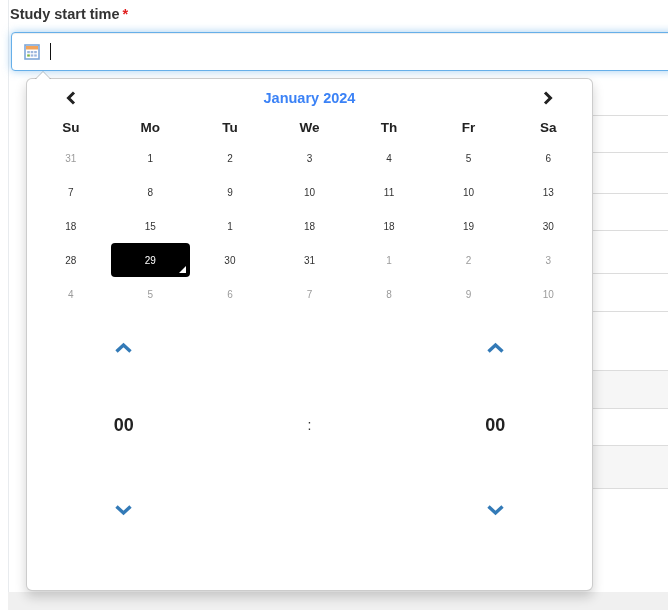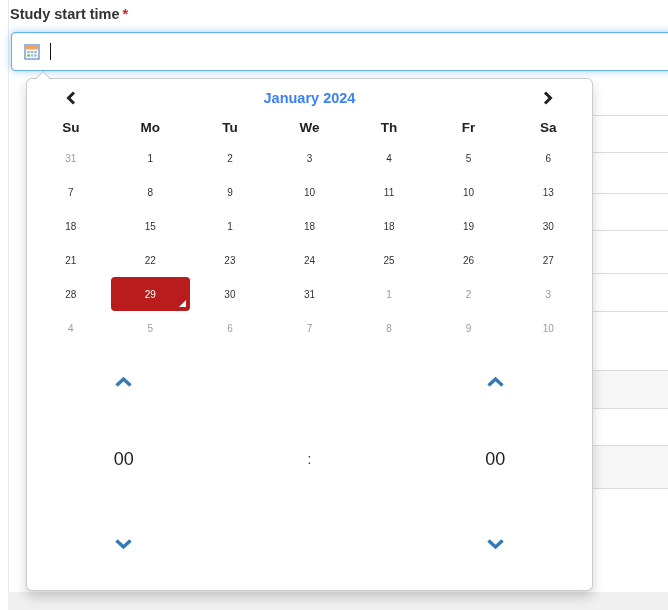--- a/index.html
+++ b/index.html
@@ -55,34 +55,34 @@
   
   table.cal { width:100%; border-collapse:collapse; table-layout:fixed; text-align:center; }
   .cal th.nav { height:30px; cursor:pointer; }
   .cal th.title { height:30px; font-size:14.5px; font-weight:bold; color:#3b82f6; cursor:pointer; }
   .cal th.dow { height:28px; font-size:13.5px; font-weight:bold; color:#222; }
   .cal td.day {
     height:34px; font-size:10px; color:#333; cursor:pointer; border-radius:4px; position:relative;
   }
   .cal td.day.muted { color:#9b9b9b; }
   .cal td.day.active {
-    background:#b91c1c; color:#fff;
+    background:#000000; color:#fff;
   }
   .cal td.day.active .corner {
     position:absolute; right:4px; bottom:4px; width:0; height:0;
     border-bottom:7px solid #fff; border-left:7px solid transparent;
   }
 
   
   .time-row { display:grid; grid-template-columns:1fr 1fr 1fr; align-items:center; justify-items:center; }
   .row-up   { height:74px; }
   .row-val  { height:80px; }
   .row-down { height:90px; }
   .spin-btn { display:inline-flex; padding:6px 10px; cursor:pointer; border-radius:4px; }
-  .time-val { font-size:18px; font-weight:normal; color:#222; cursor:pointer; padding:2px 10px; border-radius:4px; }
+  .time-val { font-size:18px; font-weight:bold; color:#222; cursor:pointer; padding:2px 10px; border-radius:4px; }
   .time-sep { font-size:14px; color:#333; }
 
   svg { display:block; }
 </style>
 </head>
 <body>
 
 <div class="left-rule"></div>
 <div class="bg-band" style="top:370px; height:38px;"></div>
 <div class="bg-band" style="top:445px; height:43px;"></div>
@@ -173,29 +173,20 @@
         <tr>
           <td class="day">18</td>
           <td class="day">15</td>
           <td class="day">1</td>
           <td class="day">18</td>
           <td class="day">18</td>
           <td class="day">19</td>
           <td class="day">30</td>
         </tr>
         <tr>
-          <td class="day">21</td>
-          <td class="day">22</td>
-          <td class="day">23</td>
-          <td class="day">24</td>
-          <td class="day">25</td>
-          <td class="day">26</td>
-          <td class="day">27</td>
-        </tr>
-        <tr>
           <td class="day">28</td>
           <td class="day active">29<span class="corner"></span></td>
           <td class="day">30</td>
           <td class="day">31</td>
           <td class="day muted">1</td>
           <td class="day muted">2</td>
           <td class="day muted">3</td>
         </tr>
         <tr>
           <td class="day muted">4</td>

